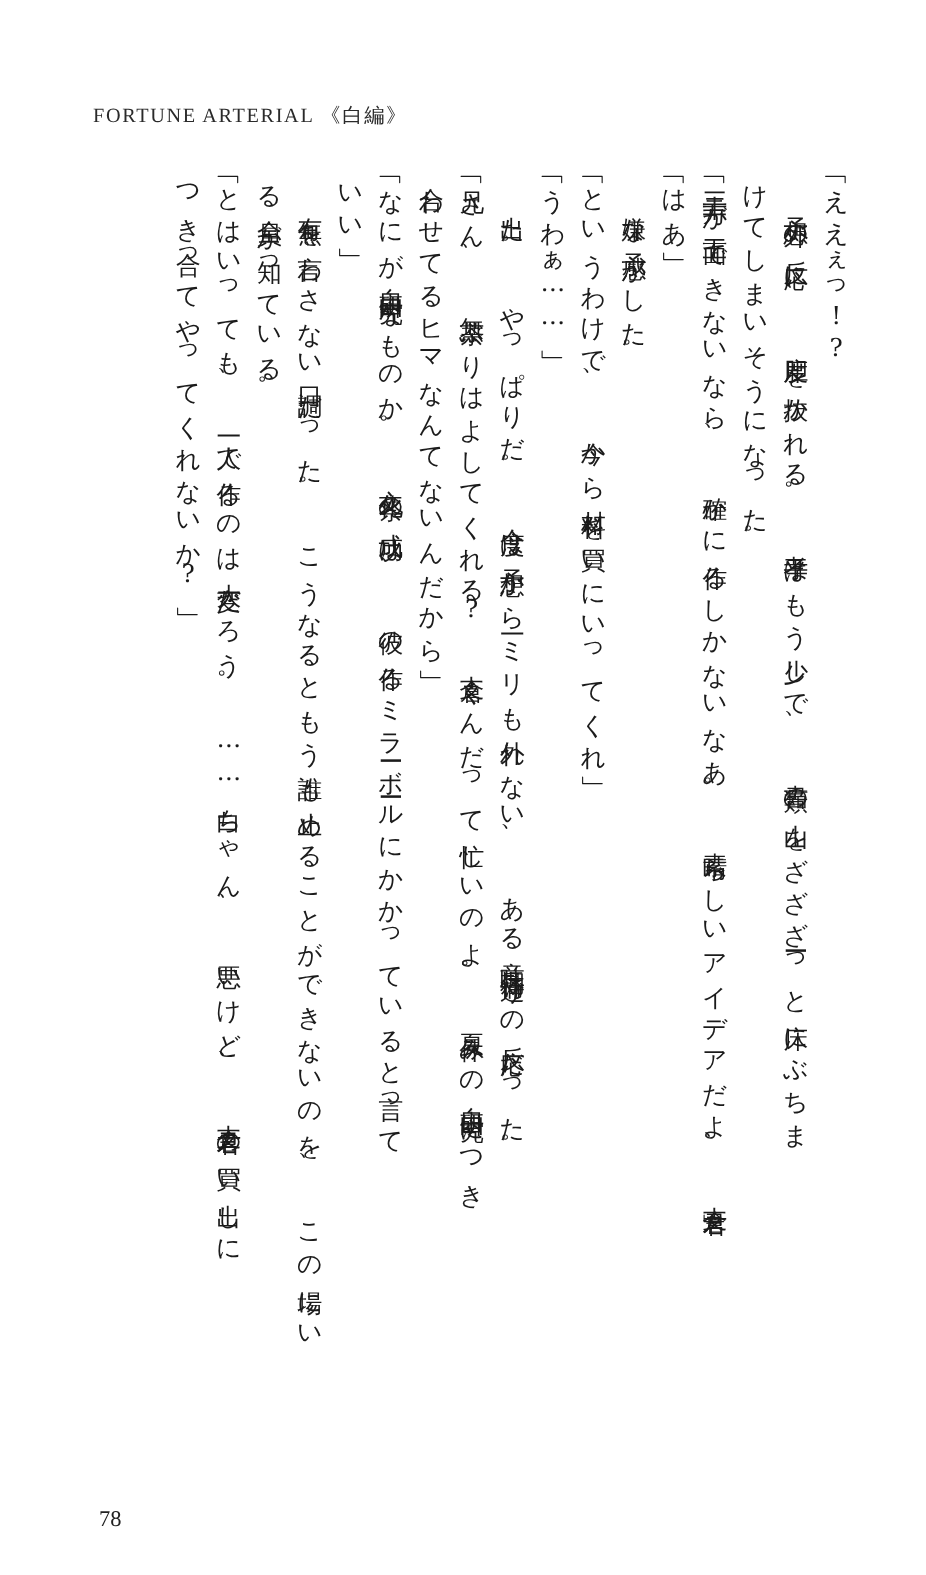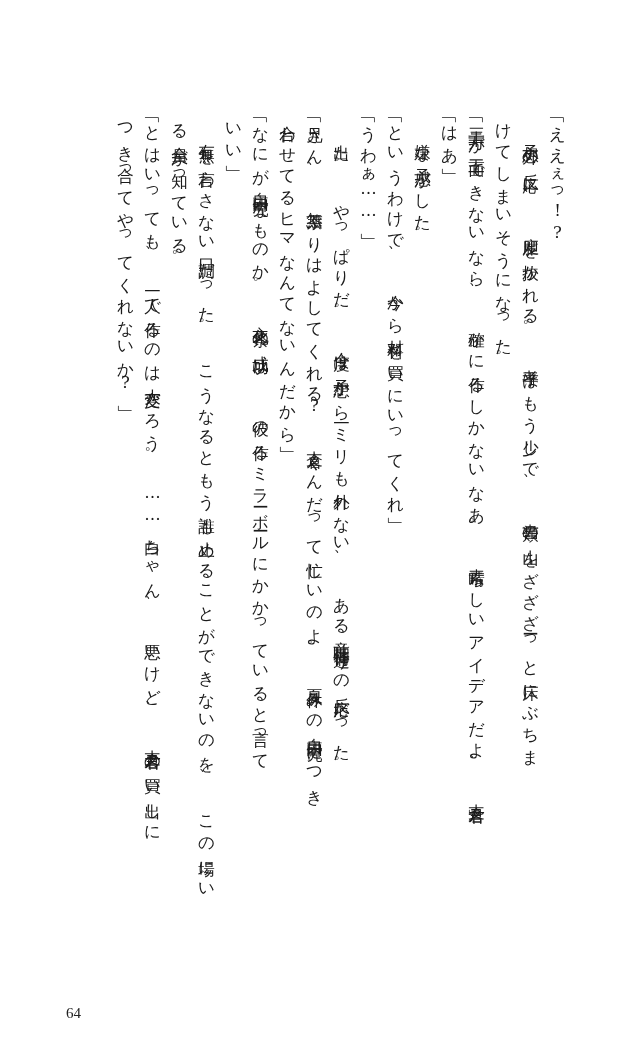--- a/index.html
+++ b/index.html
@@ -72,20 +72,21 @@
     font-size: 15px;
     color: #222;
     font-family: "Liberation Serif", "DejaVu Serif", serif;
   }
 </style>
 </head>
 <body>
 
 <div class="page">
 
+  <div class="running-header">FORTUNE ARTERIAL 《白編》</div>
 
   <div class="text-block">
     <div class="line">「ええぇっ!?</div>
     <div class="line">　予想外の反応に、　度胆を抜かれる。　孝平はもう少しで、　書類の山をざざざーっと床にぶちま</div>
     <div class="line">けてしまいそうになった。</div>
     <div class="line">「三十二万が工面できないなら、　確かに作るしかないなあ。　素晴らしいアイデアだよ、　支倉君」</div>
     <div class="line">「はあ」</div>
     <div class="line">　嫌な予感がした。</div>
     <div class="line">「というわけで、　今から材料を買いにいってくれ」</div>
     <div class="line">「うわぁ……」</div>
@@ -93,15 +94,15 @@
     <div class="line">「兄さん、　無茶ぶりはよしてくれる?　支倉くんだって忙しいのよ。　夏休みの自由研究につき</div>
     <div class="line">合わせてるヒマなんてないんだから」</div>
     <div class="line">「なにが自由研究なものか。　文化祭の成功は、　彼の作るミラーボールにかかっていると言って</div>
     <div class="line">いい」</div>
     <div class="line">　有無を言わさない口調だった。　こうなるともう誰も止めることができないのを、　この場にい</div>
     <div class="line">る全員が知っている。</div>
     <div class="line">「とはいっても、　一人で作るのは大変だろう。　……白ちゃん、　悪いけど、　支倉君の買い出しに</div>
     <div class="line">つき合ってやってくれないか?」</div>
   </div>
 
-  <div class="page-number">64</div>
+  <div class="page-number">78</div>
 
 </div>
 
 </body></html>

